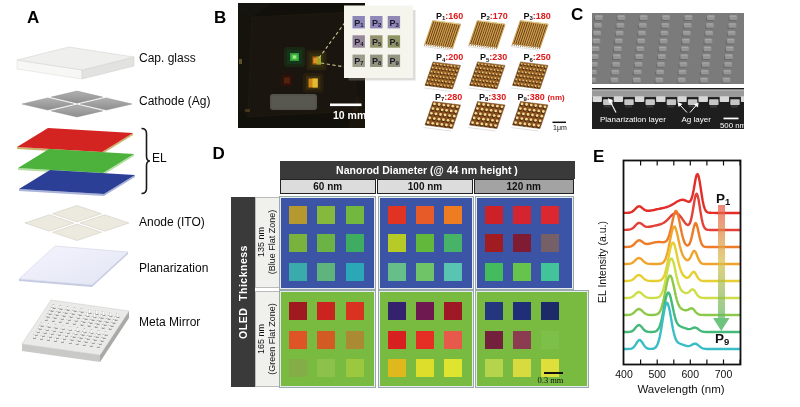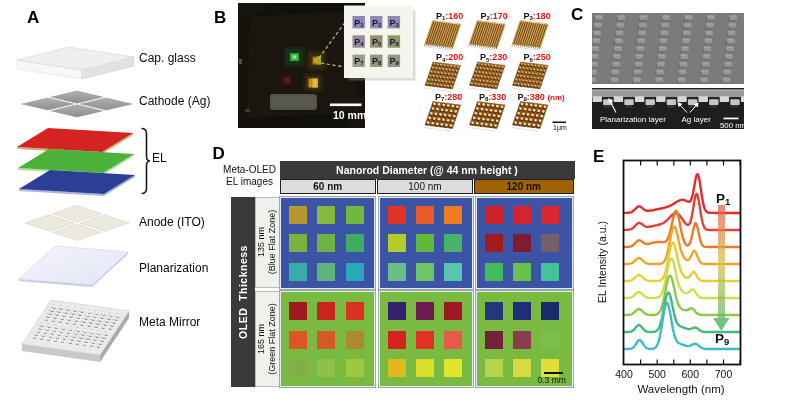--- a/index.html
+++ b/index.html
@@ -1198,24 +1198,23 @@
         <text x="657.2" y="377.5" font-size="10.5" fill="#111" text-anchor="middle">500</text>
         <text x="690.3" y="377.5" font-size="10.5" fill="#111" text-anchor="middle">600</text>
         <text x="723.5" y="377.5" font-size="10.5" fill="#111" text-anchor="middle">700</text>
         <text x="681" y="392.5" font-size="11.5" fill="#111" text-anchor="middle">Wavelength (nm)</text>
         <text x="606" y="262" font-size="10.5" fill="#111" text-anchor="middle" transform="rotate(-90 606 262)">EL Intensity (a.u.)</text>
         <text x="716" y="203" font-size="13.5" font-weight="bold" fill="#111">P<tspan font-size="9.5" dy="2">1</tspan></text>
         <text x="715" y="342.5" font-size="13.5" font-weight="bold" fill="#111">P<tspan font-size="9.5" dy="2">9</tspan></text>
       </g>
     </svg>
     <div style="position:absolute;left:279.5px;top:161px;width:295px;height:18px;background:#3a3a3a;color:#fff;font-size:10.5px;font-weight:bold;text-align:center;line-height:18px">Nanorod Diameter  (@ 44 nm height )</div>
-    <div style="position:absolute;left:221px;top:163.5px;width:57px;height:26px;font-size:10px;color:#111;text-align:center;line-height:12px;white-space:nowrap">Meta-OLED<br>EL images</div>
     <div style="position:absolute;left:279.5px;top:179px;width:96.5px;height:14.5px;background:#dcdcdc;border:1px solid #222;box-sizing:border-box;font-size:10px;font-weight:bold;color:#111;text-align:center;line-height:13px">60 nm</div>
-    <div style="position:absolute;left:377px;top:179px;width:96.0px;height:14.5px;background:#dcdcdc;border:1px solid #222;box-sizing:border-box;font-size:10px;font-weight:normal;color:#111;text-align:center;line-height:13px">100 nm</div>
-    <div style="position:absolute;left:474px;top:179px;width:99.5px;height:14.5px;background:#a16207;border:1px solid #222;box-sizing:border-box;font-size:10px;font-weight:bold;color:#111;text-align:center;line-height:13px">120 nm</div>
+    <div style="position:absolute;left:377px;top:179px;width:96.0px;height:14.5px;background:#dcdcdc;border:1px solid #222;box-sizing:border-box;font-size:10px;font-weight:bold;color:#111;text-align:center;line-height:13px">100 nm</div>
+    <div style="position:absolute;left:474px;top:179px;width:99.5px;height:14.5px;background:#a3a3a3;border:1px solid #222;box-sizing:border-box;font-size:10px;font-weight:bold;color:#111;text-align:center;line-height:13px">120 nm</div>
     <div style="position:absolute;left:230.5px;top:196.5px;width:24px;height:190.5px;background:#3a3a3a"></div>
     <div style="position:absolute;left:230.5px;top:196.5px;width:24px;height:190.5px;display:flex;align-items:center;justify-content:center">
       <span style="transform:rotate(-90deg);white-space:nowrap;color:#fff;font-size:10.5px;font-weight:bold;letter-spacing:0.5px">OLED&nbsp;&nbsp;Thickness</span>
     </div>
     <div style="position:absolute;left:254.5px;top:196.5px;width:25px;height:91.5px;background:#f0f0ec;border:1px solid #bbb;box-sizing:border-box;display:flex;align-items:center;justify-content:center">
       <span style="transform:rotate(-90deg);white-space:nowrap;color:#111;font-size:9px;text-align:center;line-height:11px">135 nm<br>(Blue Flat Zone)</span>
     </div>
     <div style="position:absolute;left:254.5px;top:291px;width:25px;height:96px;background:#f0f0ec;border:1px solid #bbb;box-sizing:border-box;display:flex;align-items:center;justify-content:center">
       <span style="transform:rotate(-90deg);white-space:nowrap;color:#111;font-size:9px;text-align:center;line-height:11px">165 nm<br>(Green Flat Zone)</span>
     </div>
@@ -1267,21 +1266,21 @@
       <div style="position:absolute;left:8.0px;top:10.0px;width:18px;height:18px;background:#34226e"></div>
       <div style="position:absolute;left:36.3px;top:10.0px;width:18px;height:18px;background:#6e1a50"></div>
       <div style="position:absolute;left:64.6px;top:10.0px;width:18px;height:18px;background:#9e1826"></div>
       <div style="position:absolute;left:8.0px;top:38.6px;width:18px;height:18px;background:#d92020"></div>
       <div style="position:absolute;left:36.3px;top:38.6px;width:18px;height:18px;background:#e52e24"></div>
       <div style="position:absolute;left:64.6px;top:38.6px;width:18px;height:18px;background:#e75a4b"></div>
       <div style="position:absolute;left:8.0px;top:67.2px;width:18px;height:18px;background:#dfb81e"></div>
       <div style="position:absolute;left:36.3px;top:67.2px;width:18px;height:18px;background:#dddd2c"></div>
       <div style="position:absolute;left:64.6px;top:67.2px;width:18px;height:18px;background:#dfe42e"></div>
     </div>
-    <div style="position:absolute;left:475.5px;top:291px;width:97.0px;height:96px;background:#79bb40;border:1.5px solid #e8eaf2;box-sizing:border-box;outline:0.5px solid #9aa;">
+    <div style="position:absolute;left:475.5px;top:291px;width:112px;height:96px;background:#79bb40;border:1.5px solid #e8eaf2;box-sizing:border-box;outline:0.5px solid #9aa;font-family:Liberation Serif, serif;">
       <div style="position:absolute;left:8.0px;top:10.0px;width:18px;height:18px;background:#24367e"></div>
       <div style="position:absolute;left:36.3px;top:10.0px;width:18px;height:18px;background:#202e77"></div>
       <div style="position:absolute;left:64.6px;top:10.0px;width:18px;height:18px;background:#1c2a6a"></div>
       <div style="position:absolute;left:8.0px;top:38.6px;width:18px;height:18px;background:#73203c"></div>
       <div style="position:absolute;left:36.3px;top:38.6px;width:18px;height:18px;background:#8c3c50"></div>
       <div style="position:absolute;left:64.6px;top:38.6px;width:18px;height:18px;background:#7cc04a"></div>
       <div style="position:absolute;left:8.0px;top:67.2px;width:18px;height:18px;background:#b4d44e"></div>
       <div style="position:absolute;left:36.3px;top:67.2px;width:18px;height:18px;background:#d8db40"></div>
       <div style="position:absolute;left:64.6px;top:67.2px;width:18px;height:18px;background:#dfdf3c"></div>
       <div style="position:absolute;left:67px;top:79.5px;width:19px;height:2.6px;background:#111"></div>

